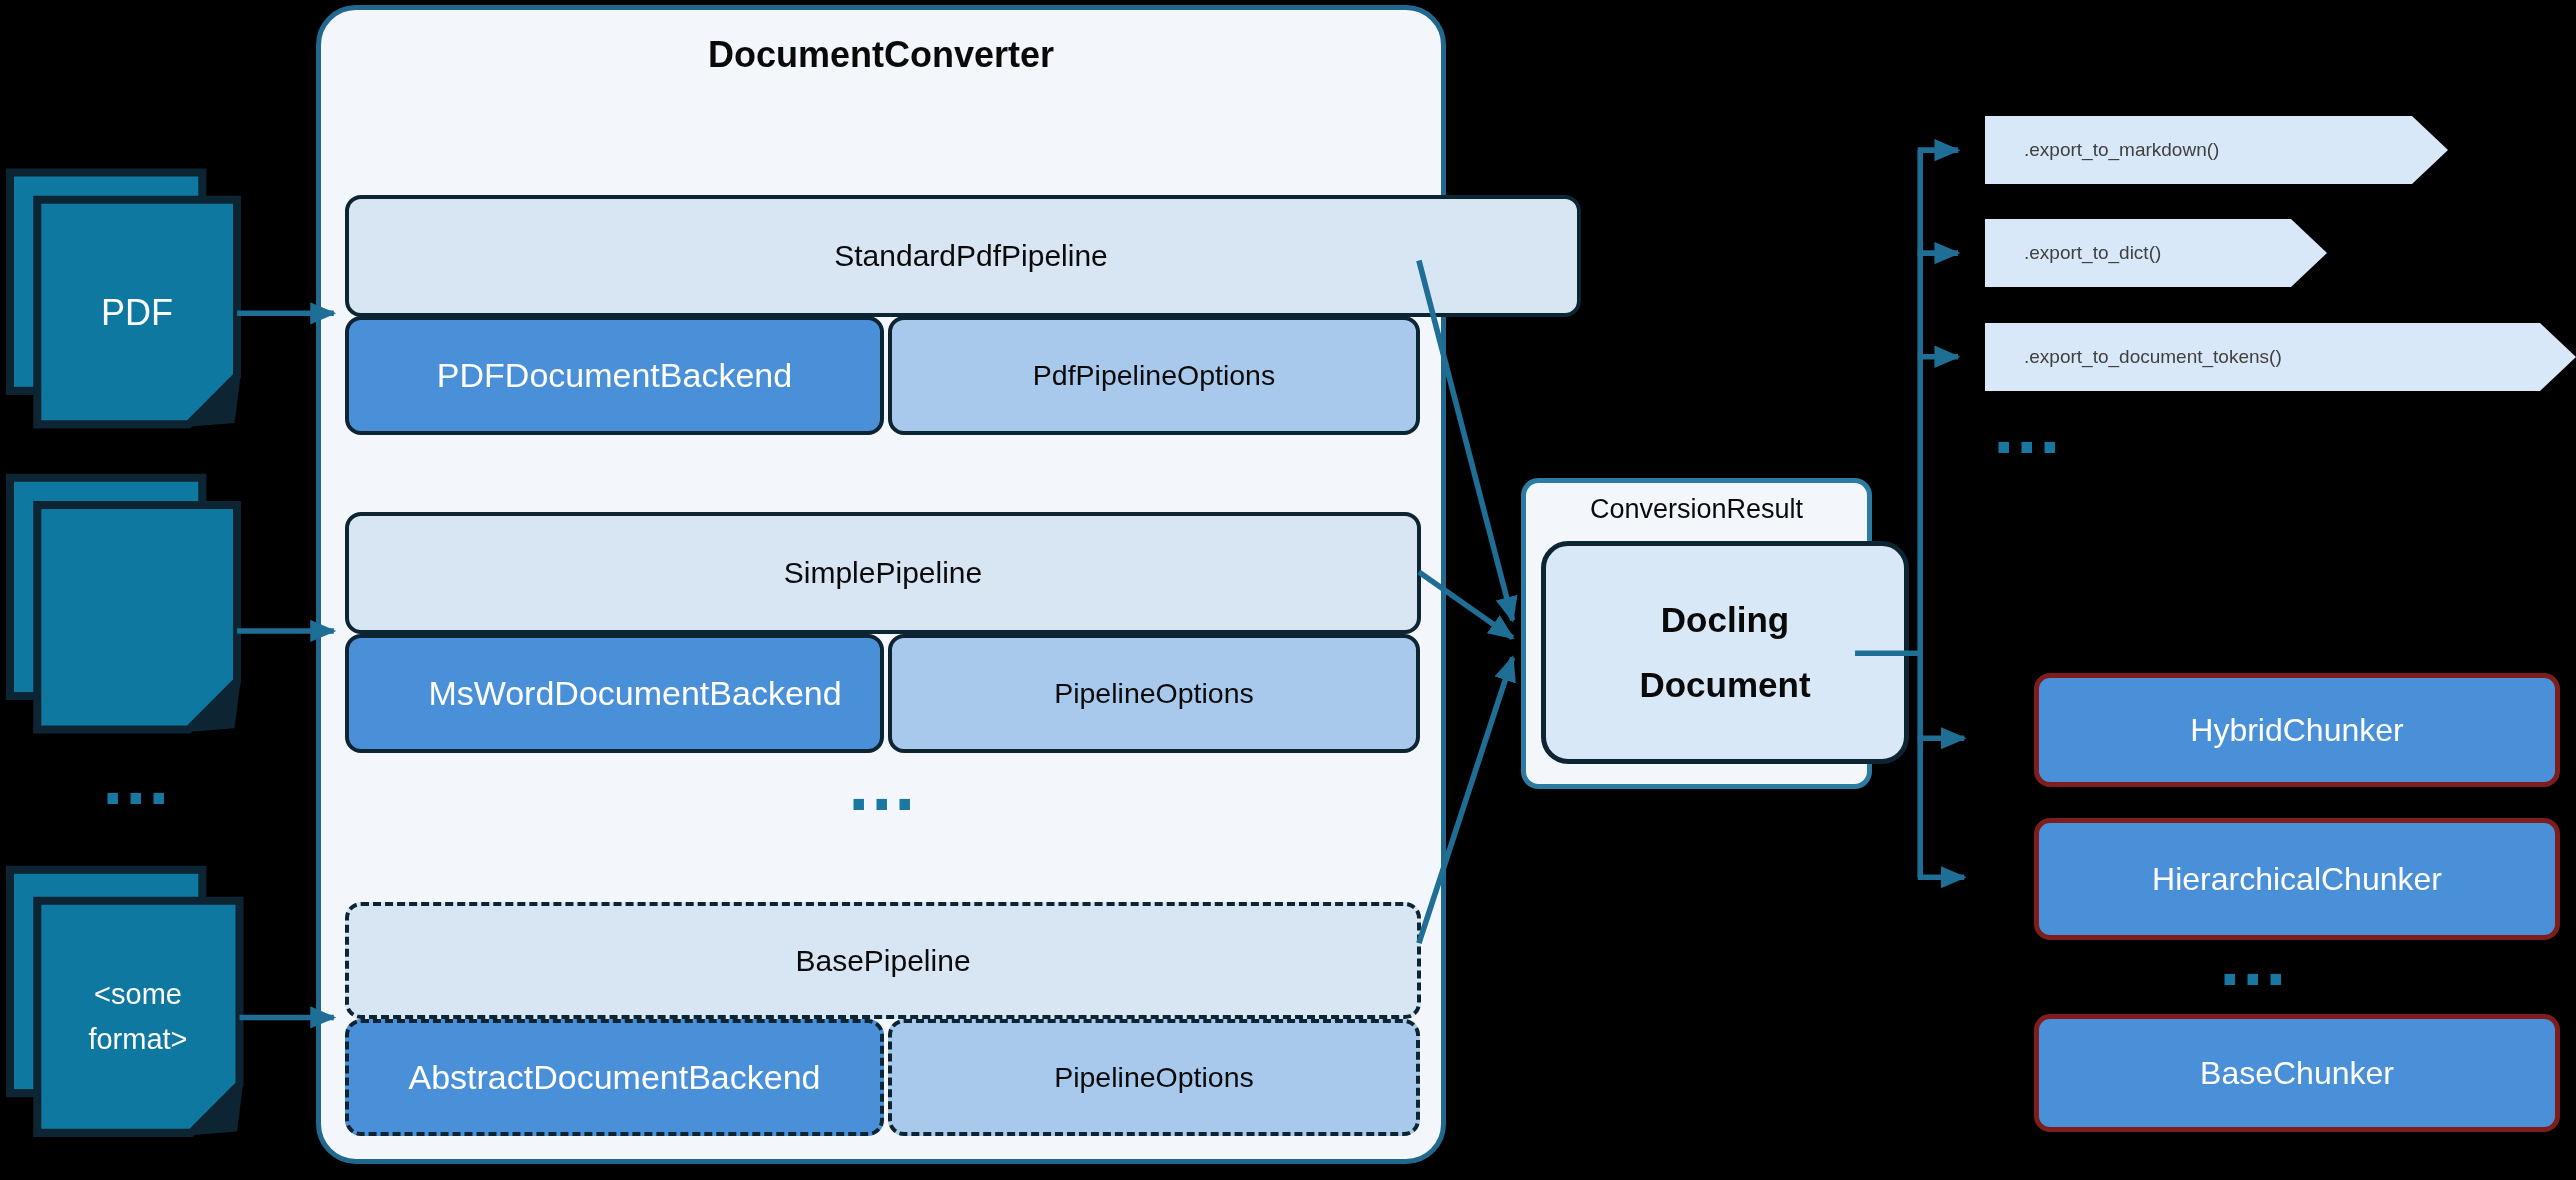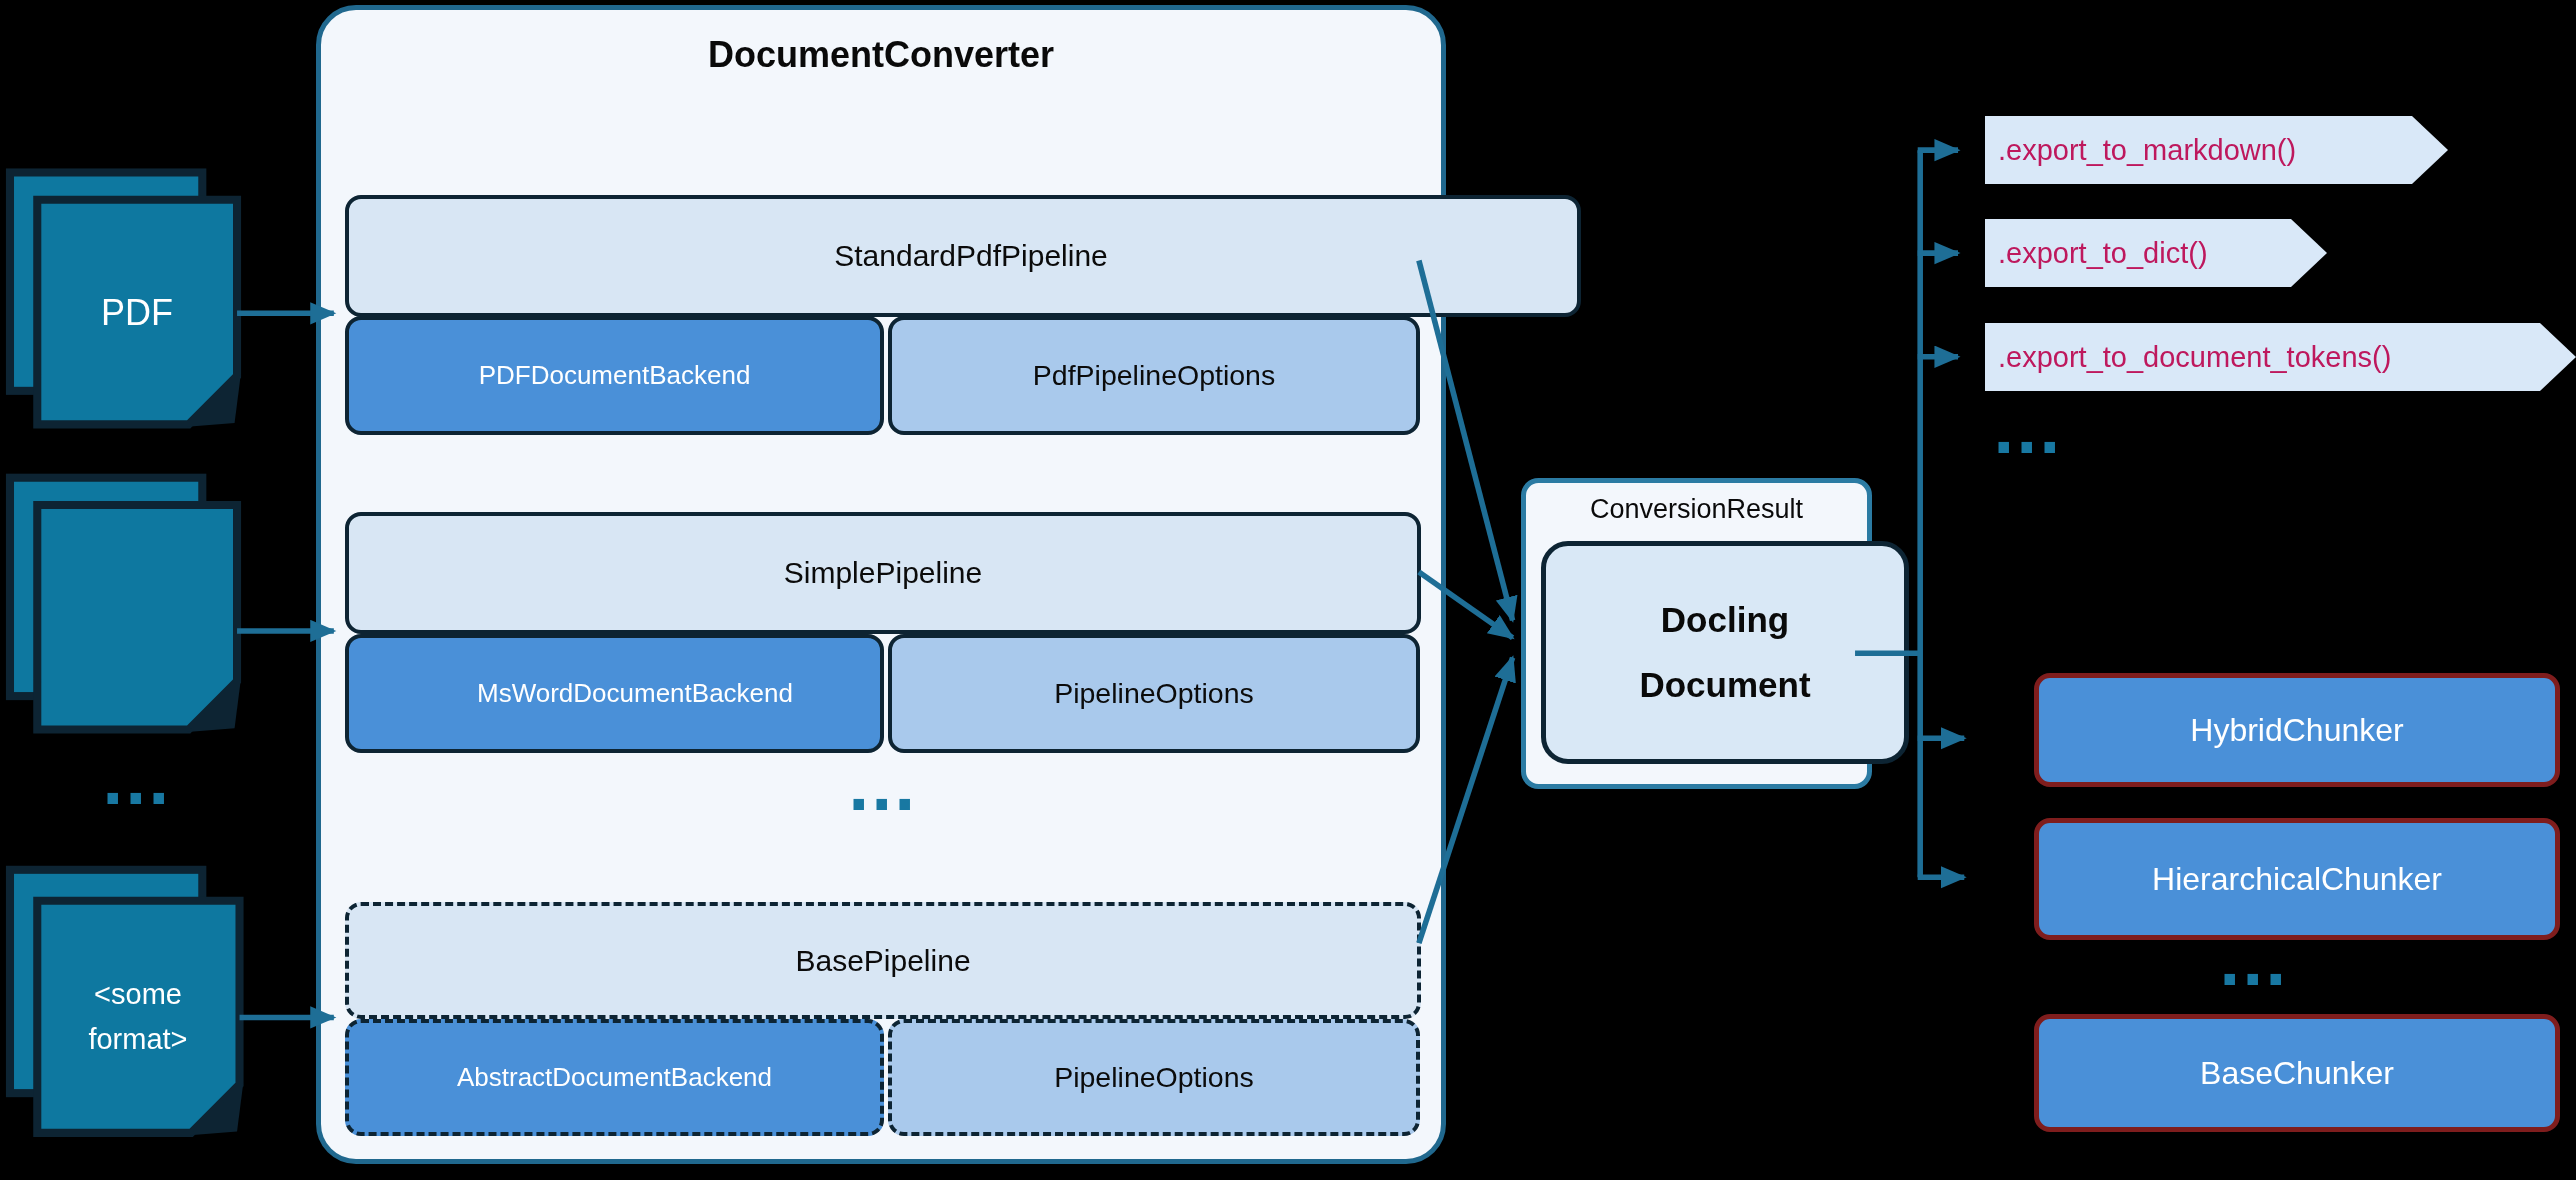--- a/index.html
+++ b/index.html
@@ -7,32 +7,32 @@
           font-family:"Liberation Sans", sans-serif;}
   .abs{position:absolute;box-sizing:border-box;}
   .center{display:flex;align-items:center;justify-content:center;text-align:center;}
   
   .container{background:#f3f7fc;border:5px solid #20688e;border-radius:40px;z-index:1;}
   .title{font-size:36px;font-weight:bold;color:#0a0a0a;z-index:10;}
   
   .pipebox{background:#d8e6f4;border:4.3px solid #0d2433;border-radius:16px;
            font-size:30px;color:#0b0b0b;z-index:2;}
   .backend{background:#4a90d8;border:4.3px solid #0d2433;border-radius:16px;
-           font-size:26px;color:#ffffff;z-index:2;}
+           font-size:34px;color:#ffffff;z-index:2;}
   .options{background:#a9c9ec;border:4.3px solid #0d2433;border-radius:16px;
            font-size:28.5px;color:#0b0b0b;z-index:2;}
   .dashed{border-style:dashed;}
   
   .result-outer{background:#f3f7fc;border:5px solid #2b7ba3;border-radius:17.4px;z-index:1;}
   .result-label{font-size:27px;color:#0a0a0a;z-index:2;}
   .docbox{background:#d9e8f6;border:5px solid #0d2433;border-radius:27px;
           font-size:35px;font-weight:bold;color:#0a0a0a;line-height:1.85;z-index:2;}
   
-  .tag{background:#d9e8f8;color:#be185d;font-size:29px;z-index:2;
-       display:flex;align-items:center;padding-left:13px;
+  .tag{background:#d9e8f8;color:#404040;font-size:19px;z-index:2;
+       display:flex;align-items:center;padding-left:39px;
        clip-path:polygon(0 0, calc(100% - 36px) 0, 100% 50%, calc(100% - 36px) 100%, 0 100%);}
   
   .chunker{background:#4a90d8;border:5px solid #7f1d1d;border-radius:16px;
            font-size:32px;color:#ffffff;z-index:2;margin-left:42px;}
   
   .dots{color:#1878a2;font-size:74px;font-weight:bold;letter-spacing:2.5px;line-height:1;
         z-index:10;text-align:center;}
   
   .doclabel{color:#ffffff;z-index:10;}
   svg.overlay{position:absolute;left:0;top:0;z-index:5;pointer-events:none;}

